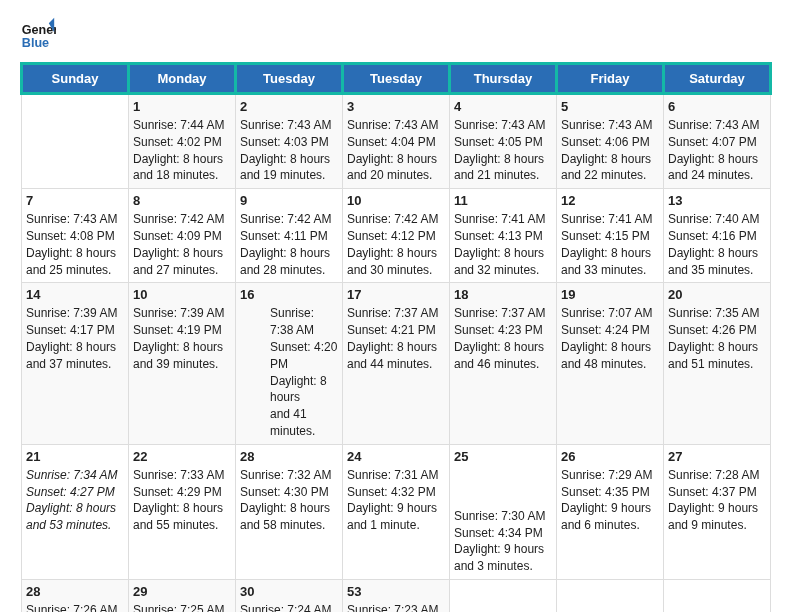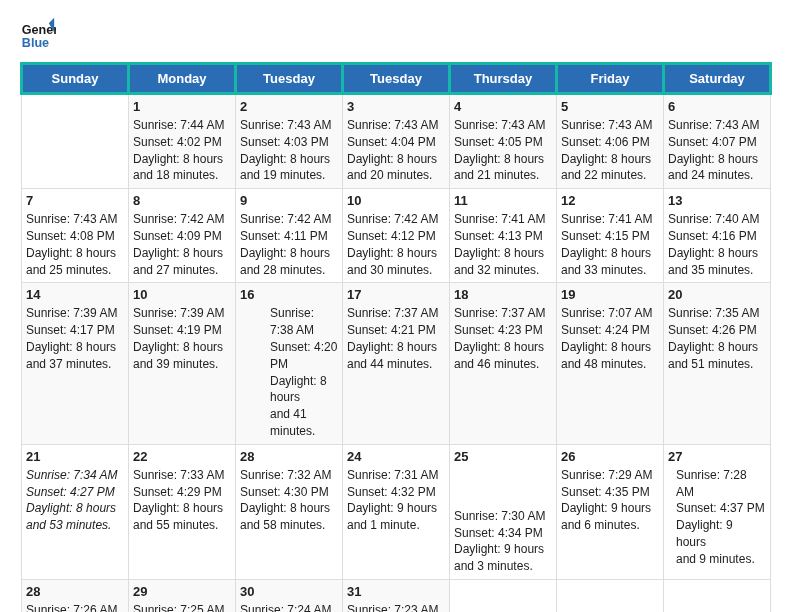--- a/index.html
+++ b/index.html
@@ -293,21 +293,21 @@
         </td>
         <td>
           <span class="day-num">26</span>
           <div class="day-info" style="white-space: pre-line;">Sunrise: 7:29 AM
 Sunset: 4:35 PM
 Daylight: 9 hours
 and 6 minutes.</div>
         </td>
         <td>
           <span class="day-num">27</span>
-          <div class="day-info" style="white-space: pre-line; margin-left: 8px;">Sunrise: 7:28 AM
+          <div class="day-info" style="white-space: pre-line;">Sunrise: 7:28 AM
 Sunset: 4:37 PM
 Daylight: 9 hours
 and 9 minutes.</div>
         </td>
       </tr>
       <tr>
         <td>
           <span class="day-num">28</span>
           <div class="day-info" style="white-space: pre-line;">Sunrise: 7:26 AM
 Sunset: 4:38 PM
@@ -322,21 +322,21 @@
 and 14 minutes.</div>
         </td>
         <td>
           <span class="day-num">30</span>
           <div class="day-info" style="white-space: pre-line;">Sunrise: 7:24 AM
 Sunset: 4:31 PM
 Daylight: 9 hours
 and 17 minutes.</div>
         </td>
         <td>
-          <span class="day-num">31</span>
+          <span class="day-num">53</span>
           <div class="day-info" style="white-space: pre-line;">Sunrise: 7:23 AM
 Sunset: 4:43 PM
 Daylight: 9 hours
 and 20 minutes.</div>
         </td>
         <td class="empty"></td>
         <td class="empty"></td>
         <td class="empty"></td>
       </tr>
     </tbody>

